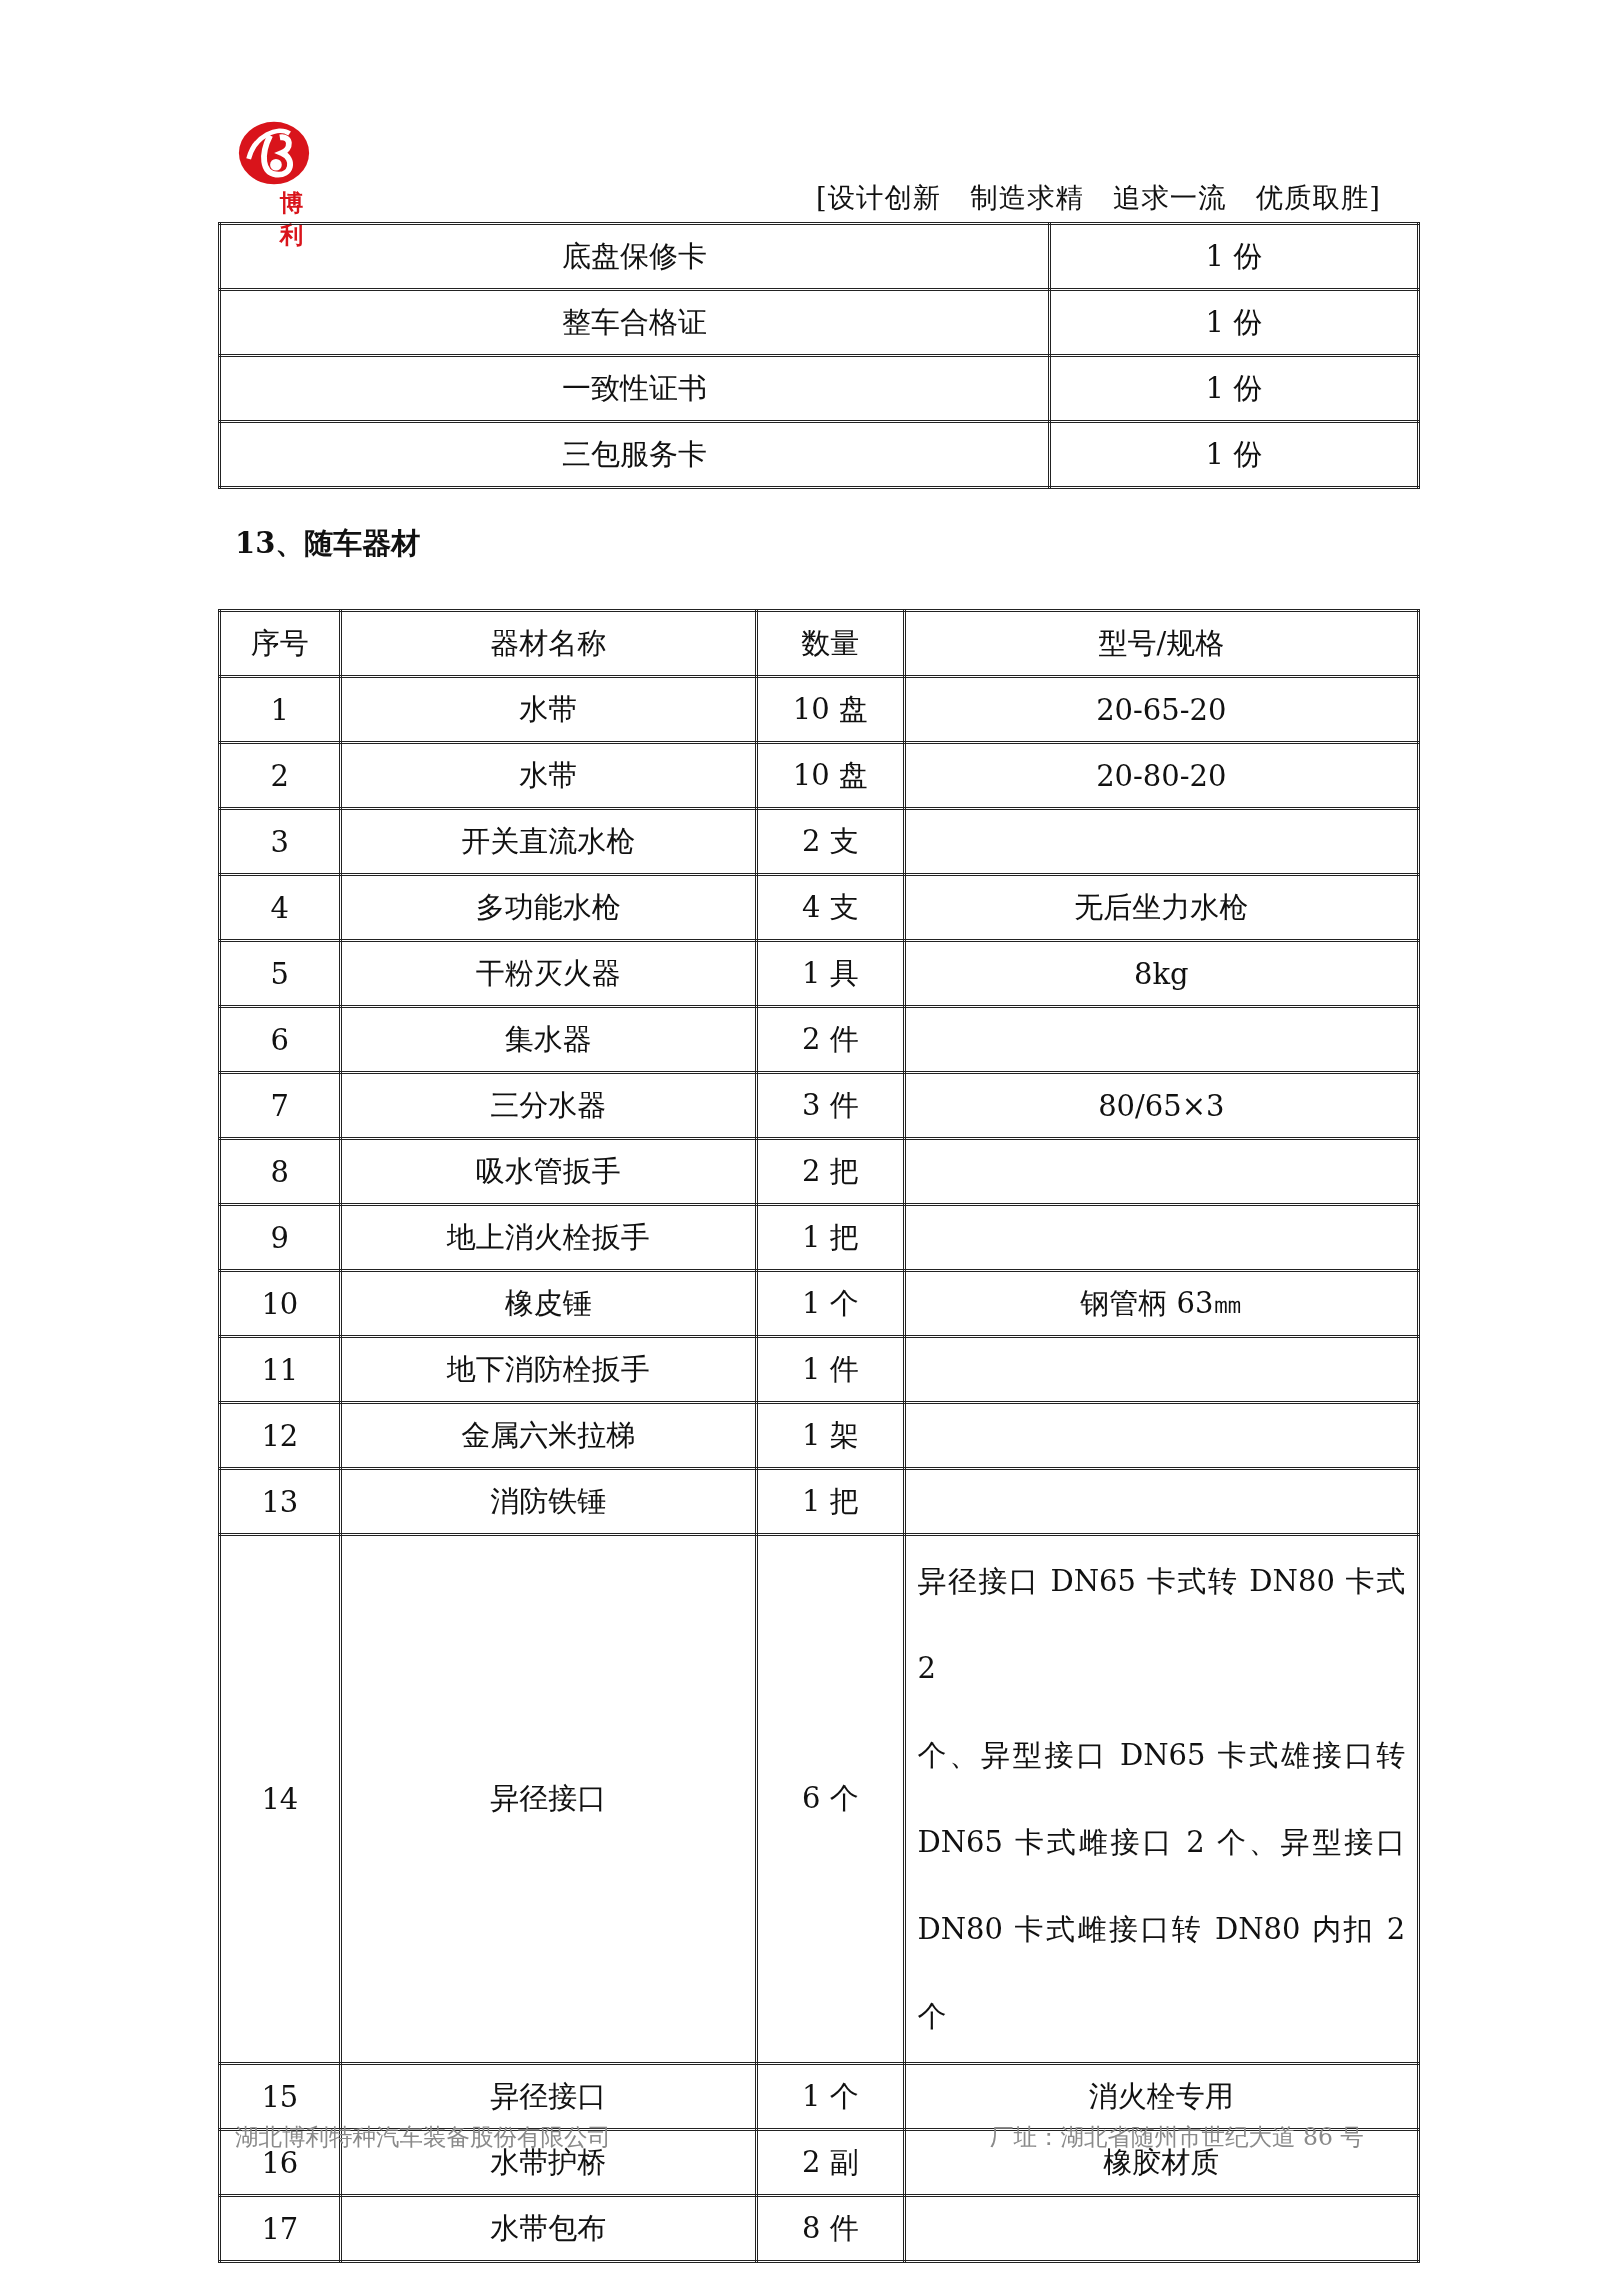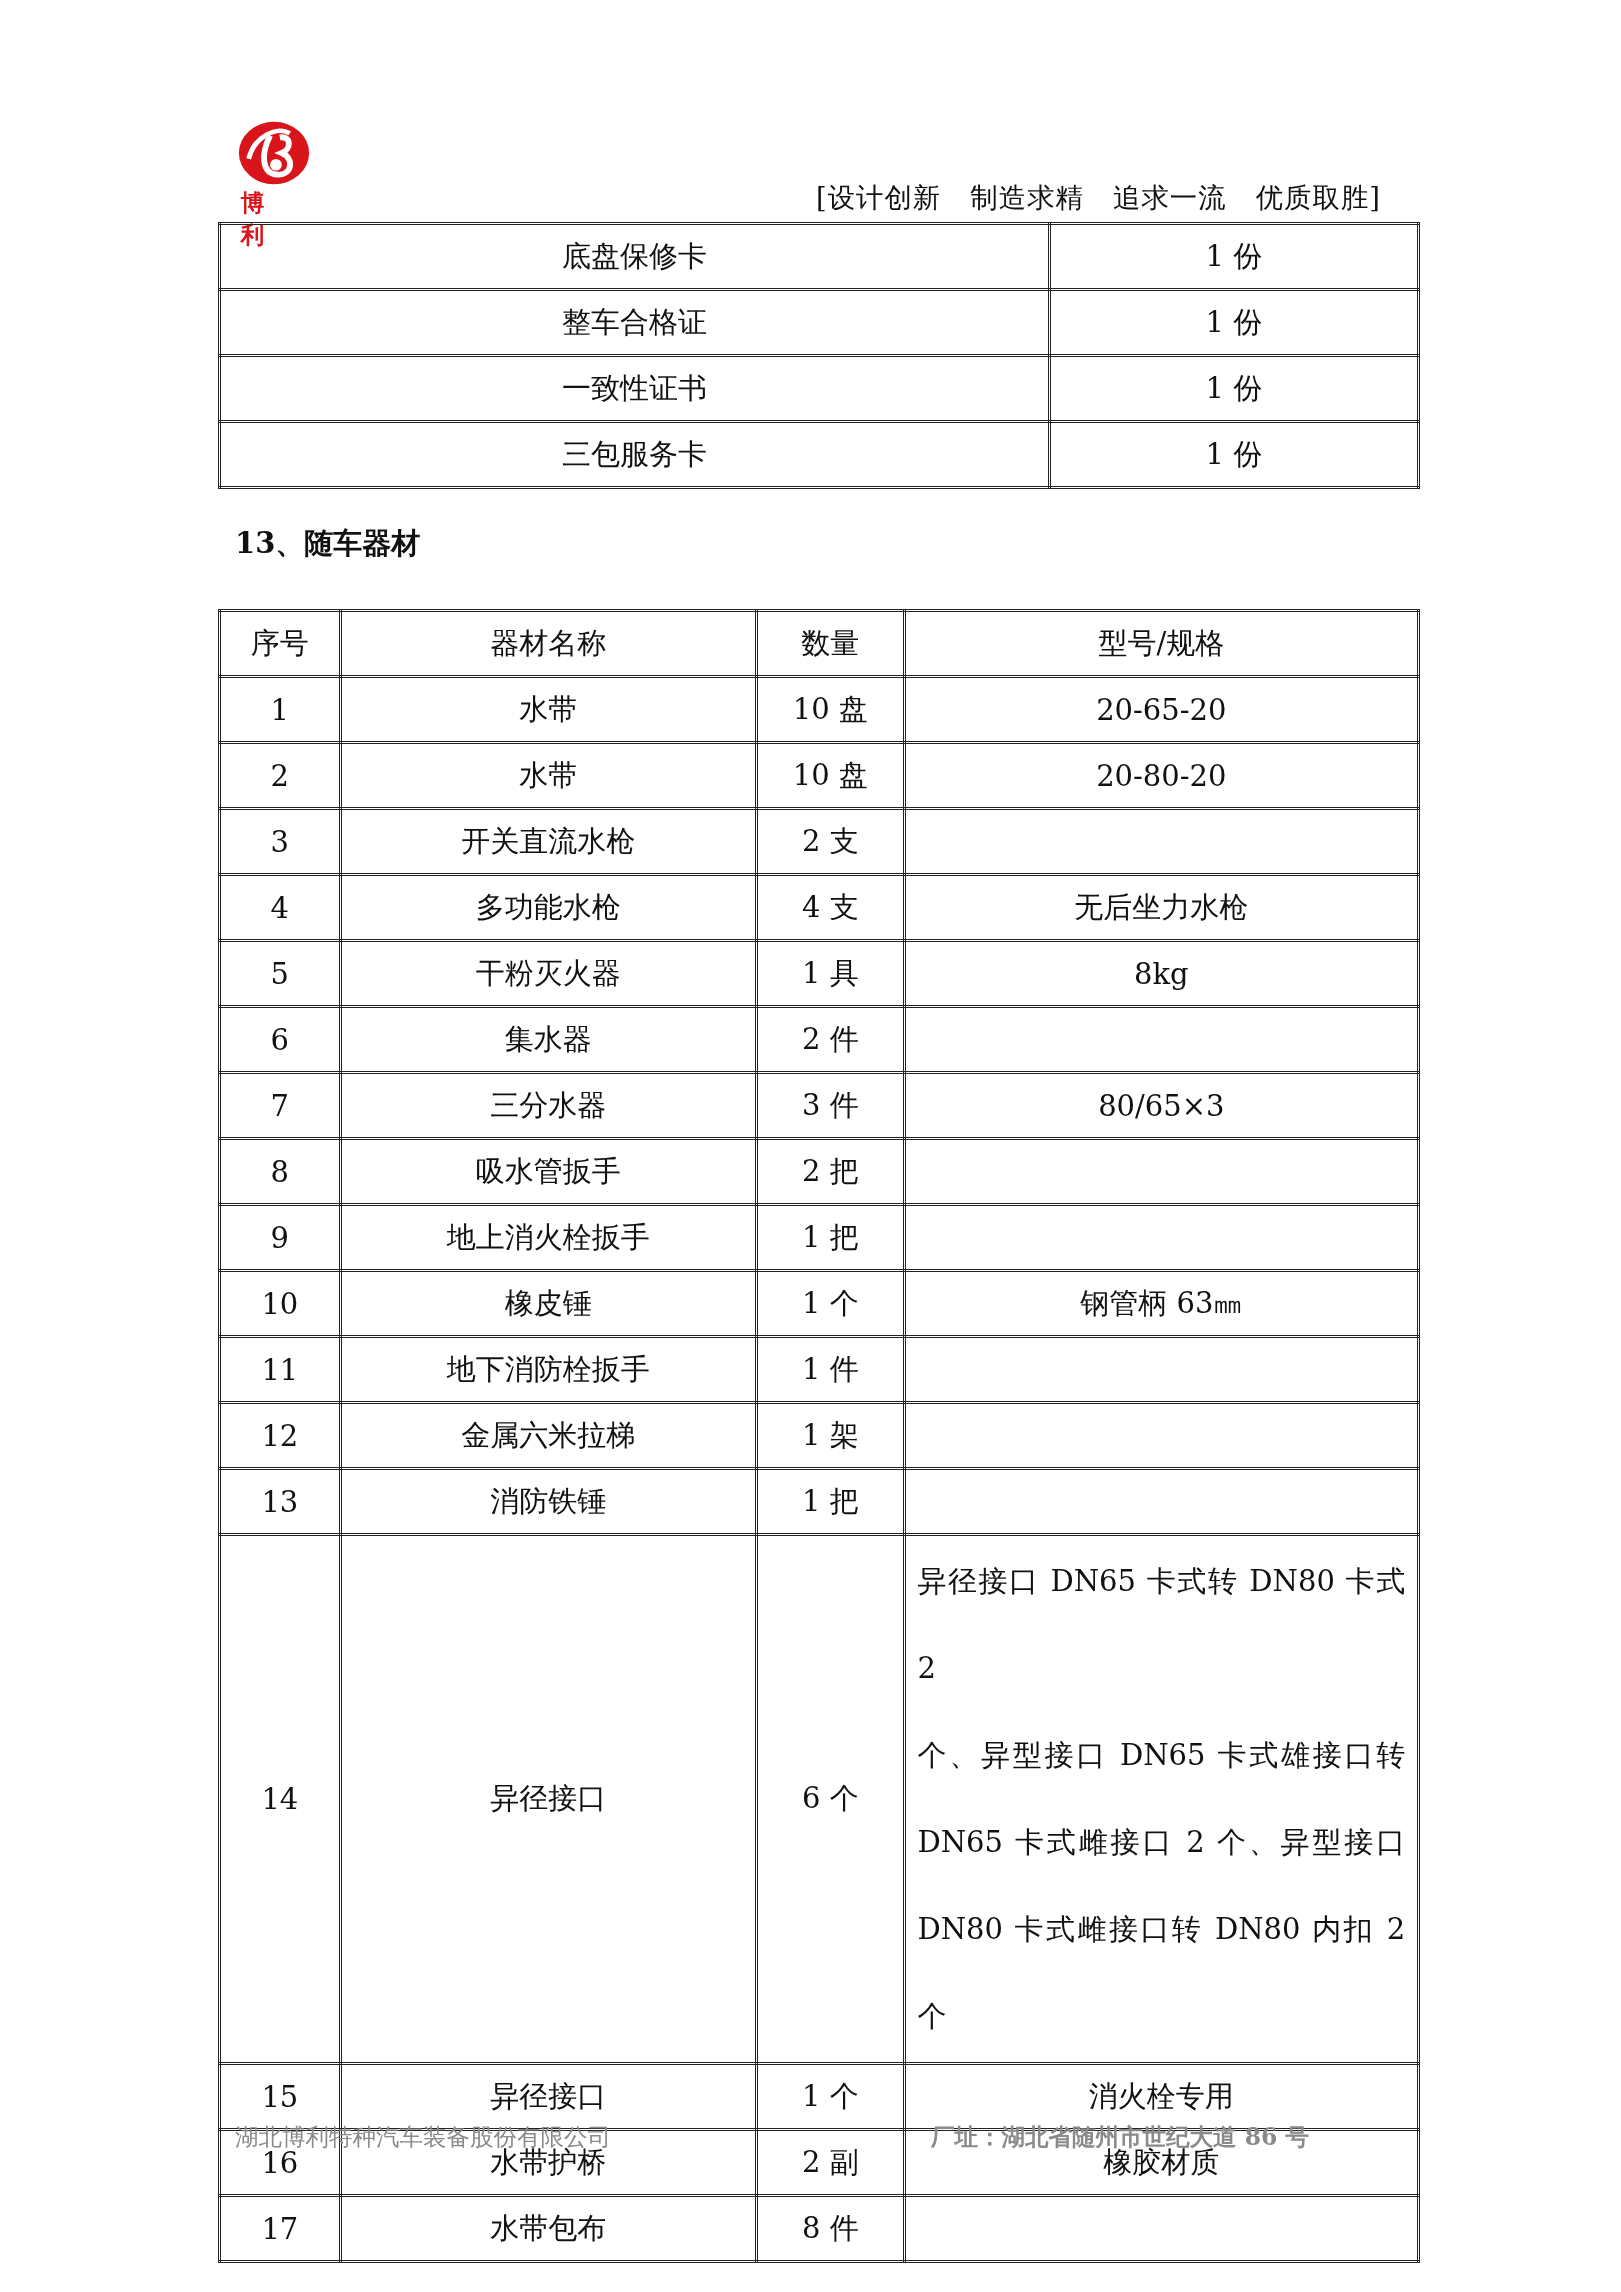--- a/index.html
+++ b/index.html
@@ -1,34 +1,34 @@
 <!DOCTYPE html>
 <html><head>
 <meta charset="utf-8">
 <style>
   html, body { margin:0; padding:0; background:#ffffff; }
   body { width:1621px; height:2293px; position:relative; overflow:hidden;
          font-family:"DejaVu Serif","Liberation Serif",serif; color:#111; }
   .logo { position:absolute; left:231px; top:116px; width:86px; height:108px; }
   .logo-mark { width:86px; height:78px; }
-  .logo-text { position:absolute; left:0; top:71px; width:86px; text-align:left;
+  .logo-text { position:absolute; left:0; top:71px; width:86px; text-align:right;
                color:#d9141b; font-family:"DejaVu Sans","Liberation Sans",sans-serif;
                font-size:23.5px; font-weight:bold; letter-spacing:13.7px; padding-left:9.8px; box-sizing:border-box; }
   .slogan { position:absolute; left:792px; top:180px; font-size:27.4px; letter-spacing:1px; white-space:pre;margin-left:24px; }
   .tbl { position:absolute; border-collapse:collapse; border:3.9px double #222; }
   .tbl td { border:3.9px double #222; text-align:center; vertical-align:middle; font-size:29px; padding:0; }
   .t1 { left:218px; top:222px; width:1202px; }
   .t1 td { height:63px; }
   .section { position:absolute; left:235px; top:524px; font-size:29px; font-weight:bold; }
   .t2 { left:218px; top:576px; width:1202px;margin-top:33px; }
   .t2 td { height:63px; }
   .t2 td.multi { text-align:justify; text-align-last:justify; line-height:87px; padding:2px 11.8px; font-size:29px; }
   .footer { position:absolute; top:2121px; font-size:23.5px; color:#8a8a8a; }
   .footer-left { left:235px; }
-  .footer-right { left:931px;font-weight:bold; }
+  .footer-right { left:990px; }
 </style>
 </head>
 <body>
 
 <div class="logo">
   <svg class="logo-mark" viewBox="0 0 88 80">
     <ellipse cx="44" cy="38" rx="36" ry="32" fill="#d9141b"></ellipse>
     <path d="M18 44 C24 20, 48 10, 60 18" stroke="#fff" stroke-width="5" fill="none"></path>
     <path d="M40 20 C30 40, 32 58, 46 60 C62 62, 66 44, 52 38 C62 34, 62 20, 50 22" stroke="#fff" stroke-width="6" fill="none"></path>
     <circle cx="46" cy="50" r="6" fill="#fff"></circle>

